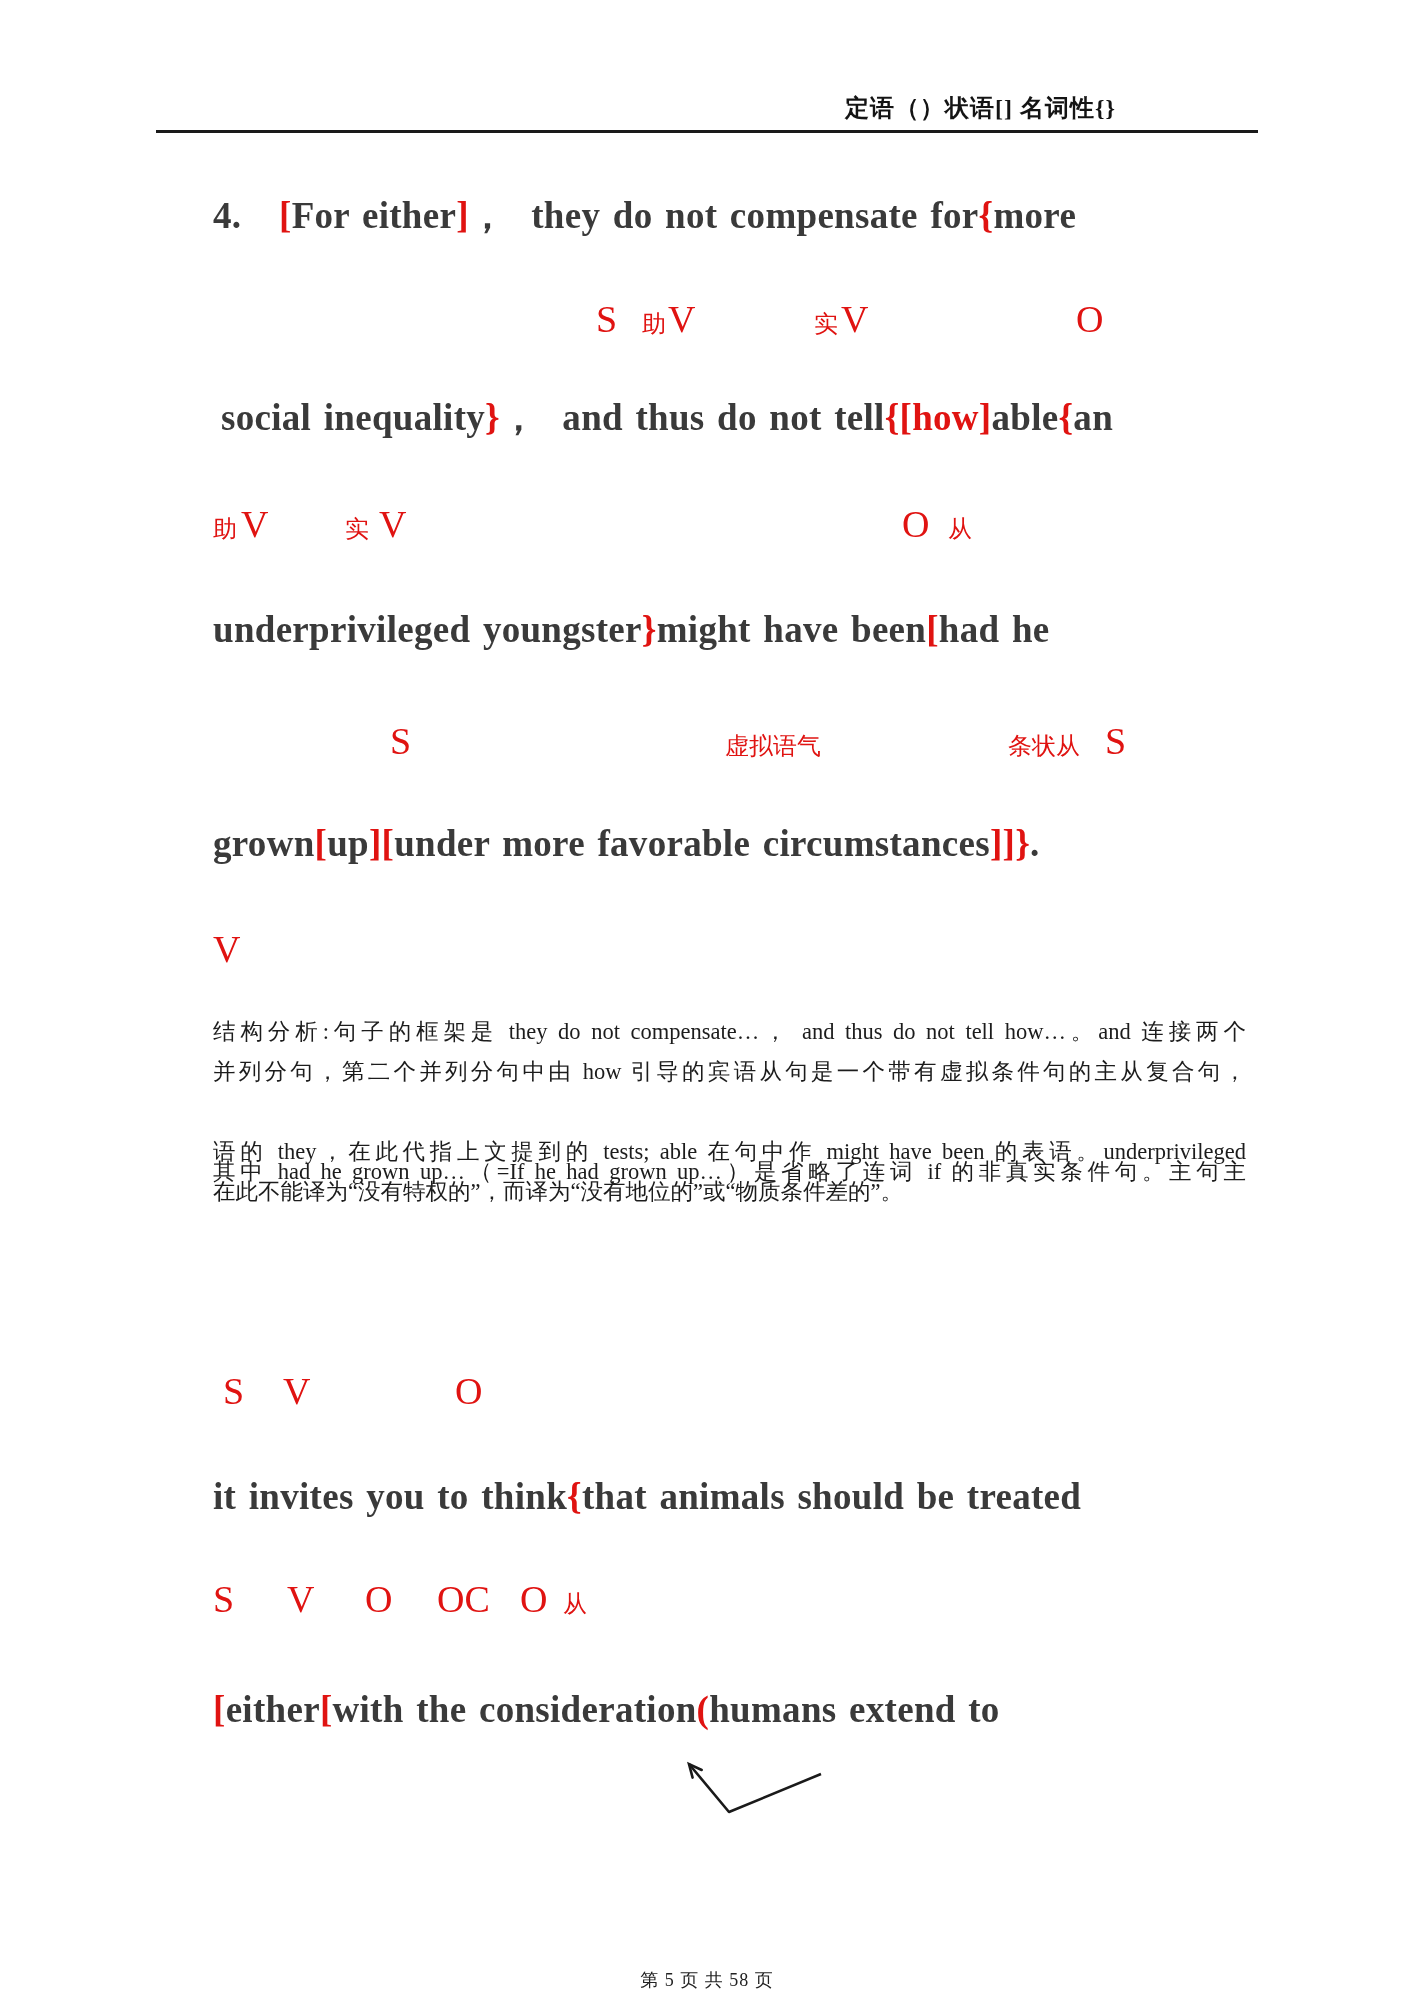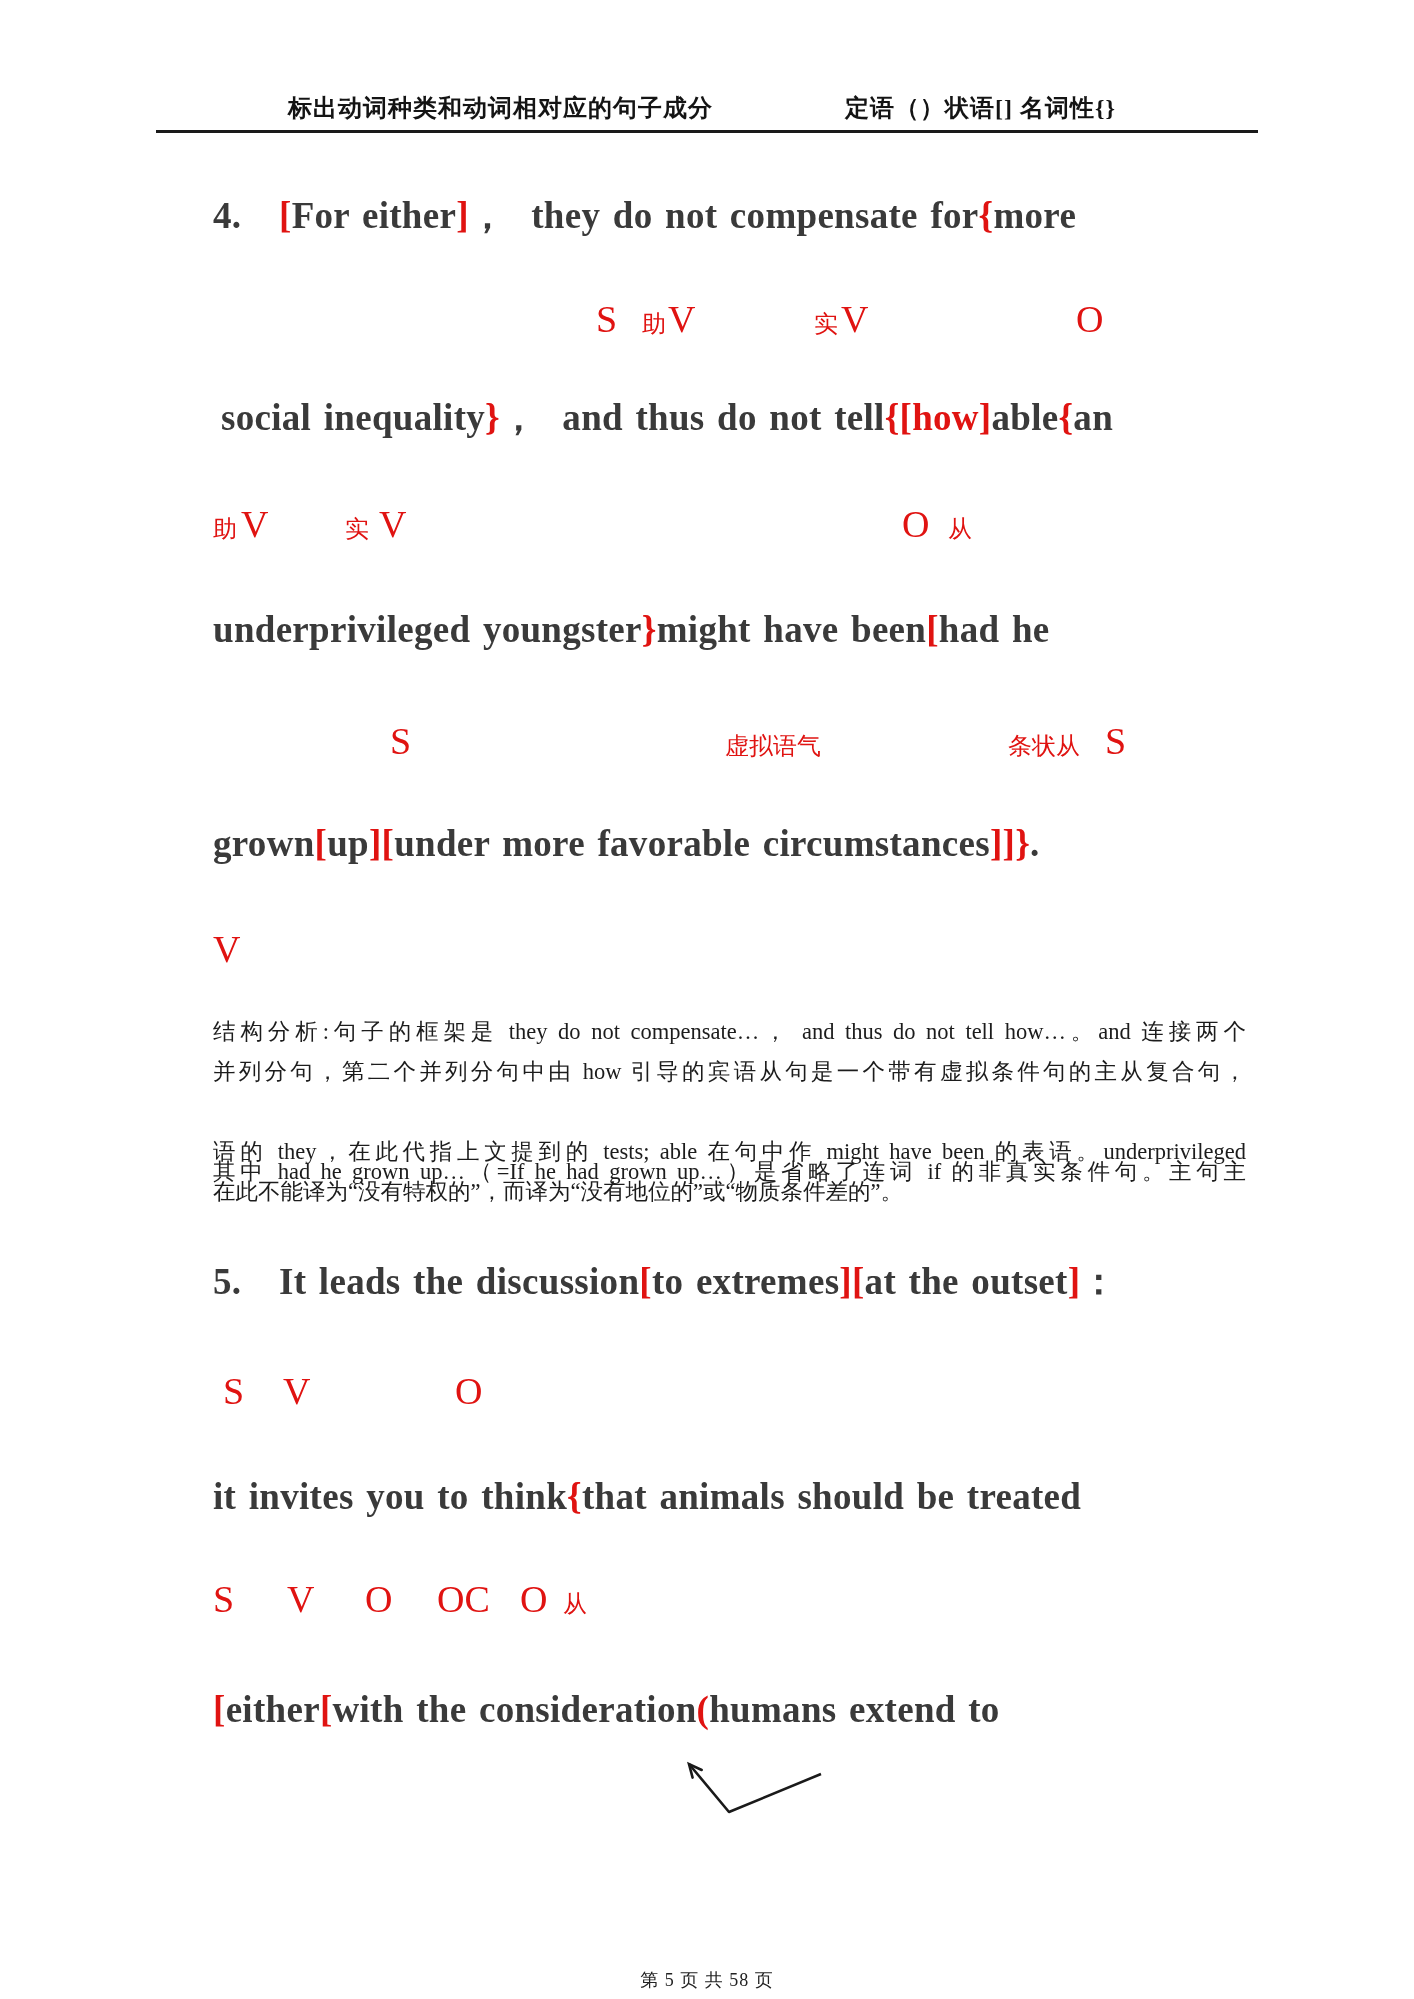--- a/index.html
+++ b/index.html
@@ -33,21 +33,20 @@
   
   .footer{position:absolute;left:0;top:1948px;width:100%;text-align:center;
     font-size:18px;color:#222;letter-spacing:1px;margin-top:20px;}
   .arrow-svg{position:absolute;left:640px;top:1740px;}
 </style>
 </head>
 <body>
 
 <div class="page">
 
-  <div class="hdr hdr-left">标出动词种类和动词相对应的句子成分</div>
   <div class="hdr hdr-right">定语（）状语[] 名词性{}</div>
   <div class="hrule"></div>
 
   <div class="sline" style="top:196px;"><span class="seg-blk">4.   </span><span class="seg-red">[</span><span class="seg-blk">For either</span><span class="seg-red">]</span><span class="seg-blk">，  </span><span class="seg-blk">they do not compensate for</span><span class="seg-red">{</span><span class="seg-blk">more</span></div>
 
   <div>
     <span class="ann ann-L" style="left:596px;top:300px;">S</span>
     <span class="ann ann-cn" style="left:642px;top:312px;">助</span>
     <span class="ann ann-L" style="left:668px;top:300px;">V</span>
     <span class="ann ann-cn" style="left:814px;top:312px;">实</span>
@@ -82,21 +81,20 @@
   </div>
 
   <div>
     <div class="para-line para-just" style="top:1012px;">结构分析:句子的框架是 they do not compensate…， and thus do not tell how…。and 连接两个</div>
     <div class="para-line para-just" style="top:1052px;">并列分句，第二个并列分句中由 how 引导的宾语从句是一个带有虚拟条件句的主从复合句，</div>
     <div class="para-line para-just" style="top:1152px;">其中 had he grown up…（=If he had grown up…）是省略了连词 if 的非真实条件句。主句主</div>
     <div class="para-line para-just" style="top:1132px;">语的 they，在此代指上文提到的 tests; able 在句中作 might have been 的表语。underprivileged</div>
     <div class="para-line" style="top:1172px;">在此不能译为“没有特权的”，而译为“没有地位的”或“物质条件差的”。</div>
   </div>
 
-  <div class="sline" style="top:1262px;"><span class="seg-blk">5.   It leads the discussion</span><span class="seg-red">[</span><span class="seg-blk">to extremes</span><span class="seg-red">][</span><span class="seg-blk">at the outset</span><span class="seg-red">]</span><span class="seg-blk">：</span></div>
 
   <div>
     <span class="ann ann-L" style="left:223px;top:1372px;">S</span>
     <span class="ann ann-L" style="left:283px;top:1372px;">V</span>
     <span class="ann ann-L" style="left:455px;top:1372px;">O</span>
   </div>
 
   <div class="sline" style="top:1477px;"><span class="seg-blk">it invites you to think</span><span class="seg-red">{</span><span class="seg-blk">that animals should be treated</span></div>
 
   <div>

